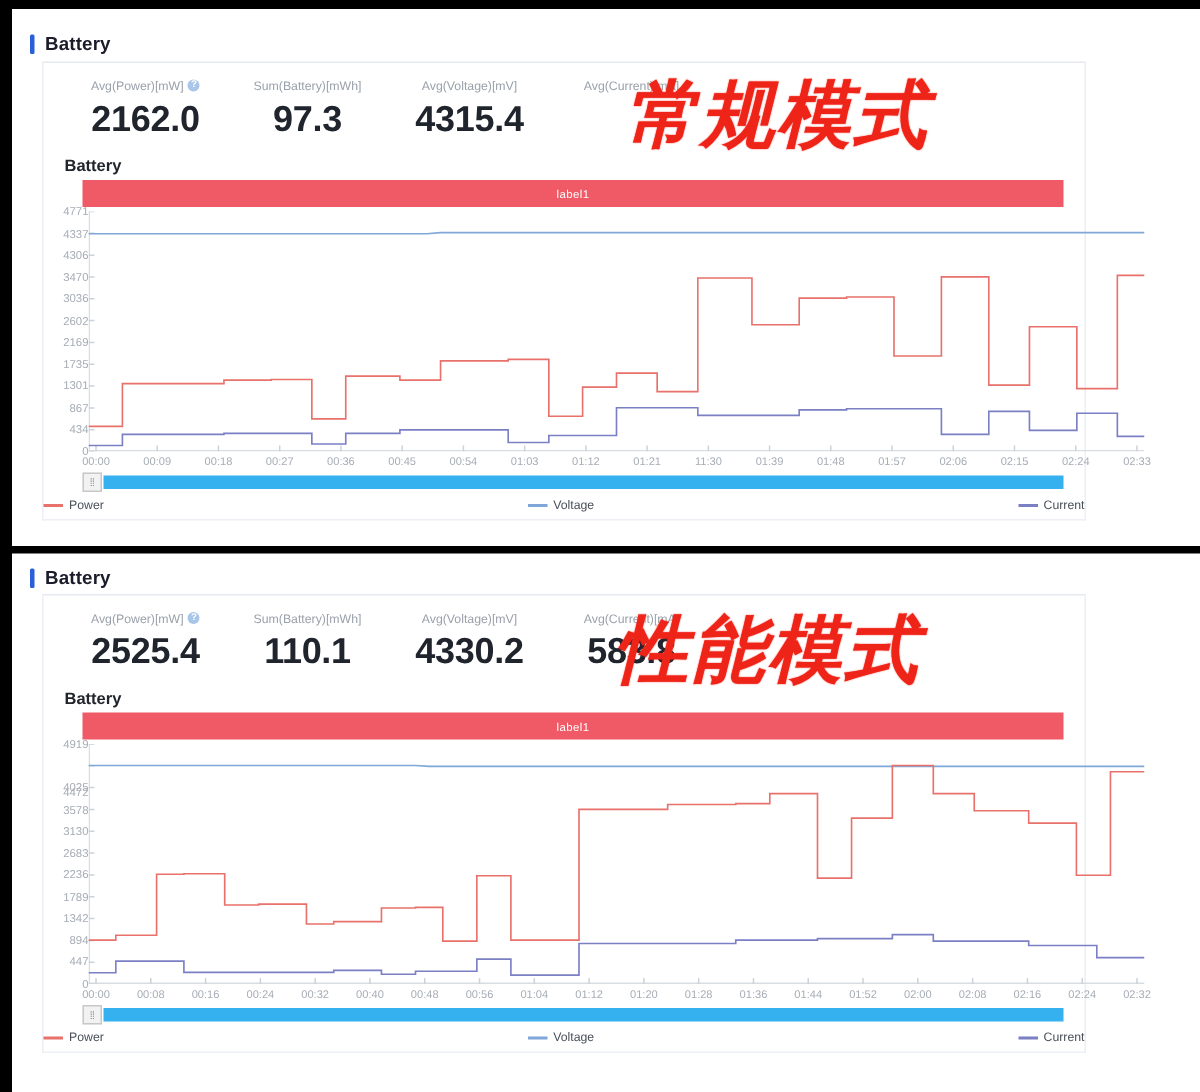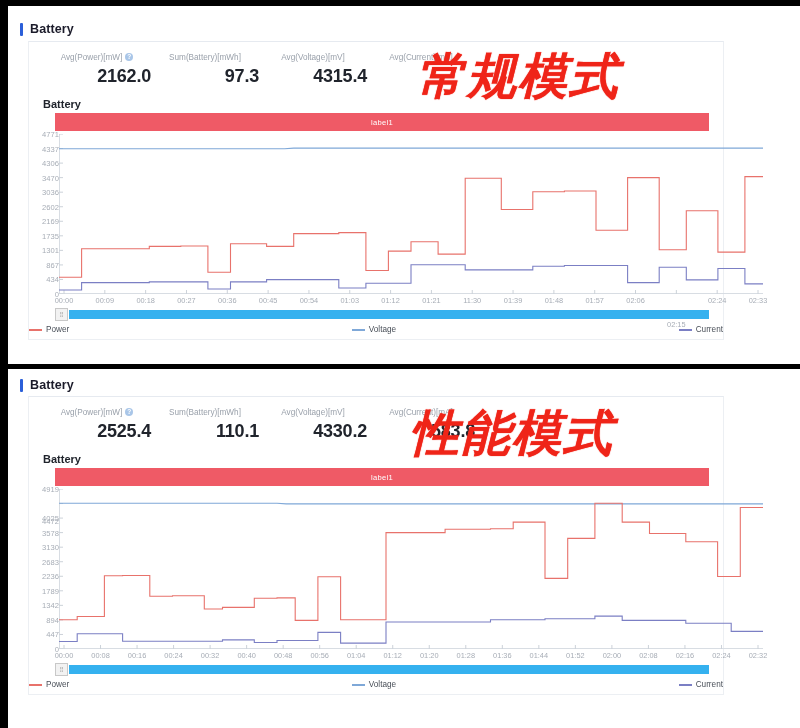--- a/index.html
+++ b/index.html
@@ -68,24 +68,24 @@
     margin-left:3px;
     border-radius:50%;
     background:#a9c6e8;
     color:#fff;
     font-size:6.5px;
     line-height:8px;
     text-align:center;
     font-weight:bold;
   }
   .stat-value {
-    font-size:18px;
+    font-size:24px;
     font-weight:bold;
     color:#20242c;
-    text-align:right;
+    text-align:center;
     padding-top:3px;
     letter-spacing:-0.2px;
   }
 
   .chart-caption {
     font-size:11px;
     font-weight:bold;
     color:#20242c;
     padding:7px 0 3px 14px;
   }
@@ -273,21 +273,21 @@
             <div class="xtick" style="left: 209.118px;">00:45</div>
             <div class="xtick" style="left: 249.941px;">00:54</div>
             <div class="xtick" style="left: 290.765px;">01:03</div>
             <div class="xtick" style="left: 331.588px;">01:12</div>
             <div class="xtick" style="left: 372.412px;">01:21</div>
             <div class="xtick" style="left: 413.235px;">11:30</div>
             <div class="xtick" style="left: 454.059px;">01:39</div>
             <div class="xtick" style="left: 494.882px;">01:48</div>
             <div class="xtick" style="left: 535.706px;">01:57</div>
             <div class="xtick" style="left: 576.529px;">02:06</div>
-            <div class="xtick" style="left: 617.353px; margin-top: 24px;">02:15</div>
+            <div class="xtick" style="left: 617.353px;">02:15</div>
             <div class="xtick" style="left: 658.176px;">02:24</div>
             <div class="xtick" style="left: 699px;">02:33</div>
           </div>
       </div>
 
       <div class="scrollrow">
         <div class="scroll-track"></div>
         <div class="scroll-handle">⦙⦙</div>
       </div>
 

